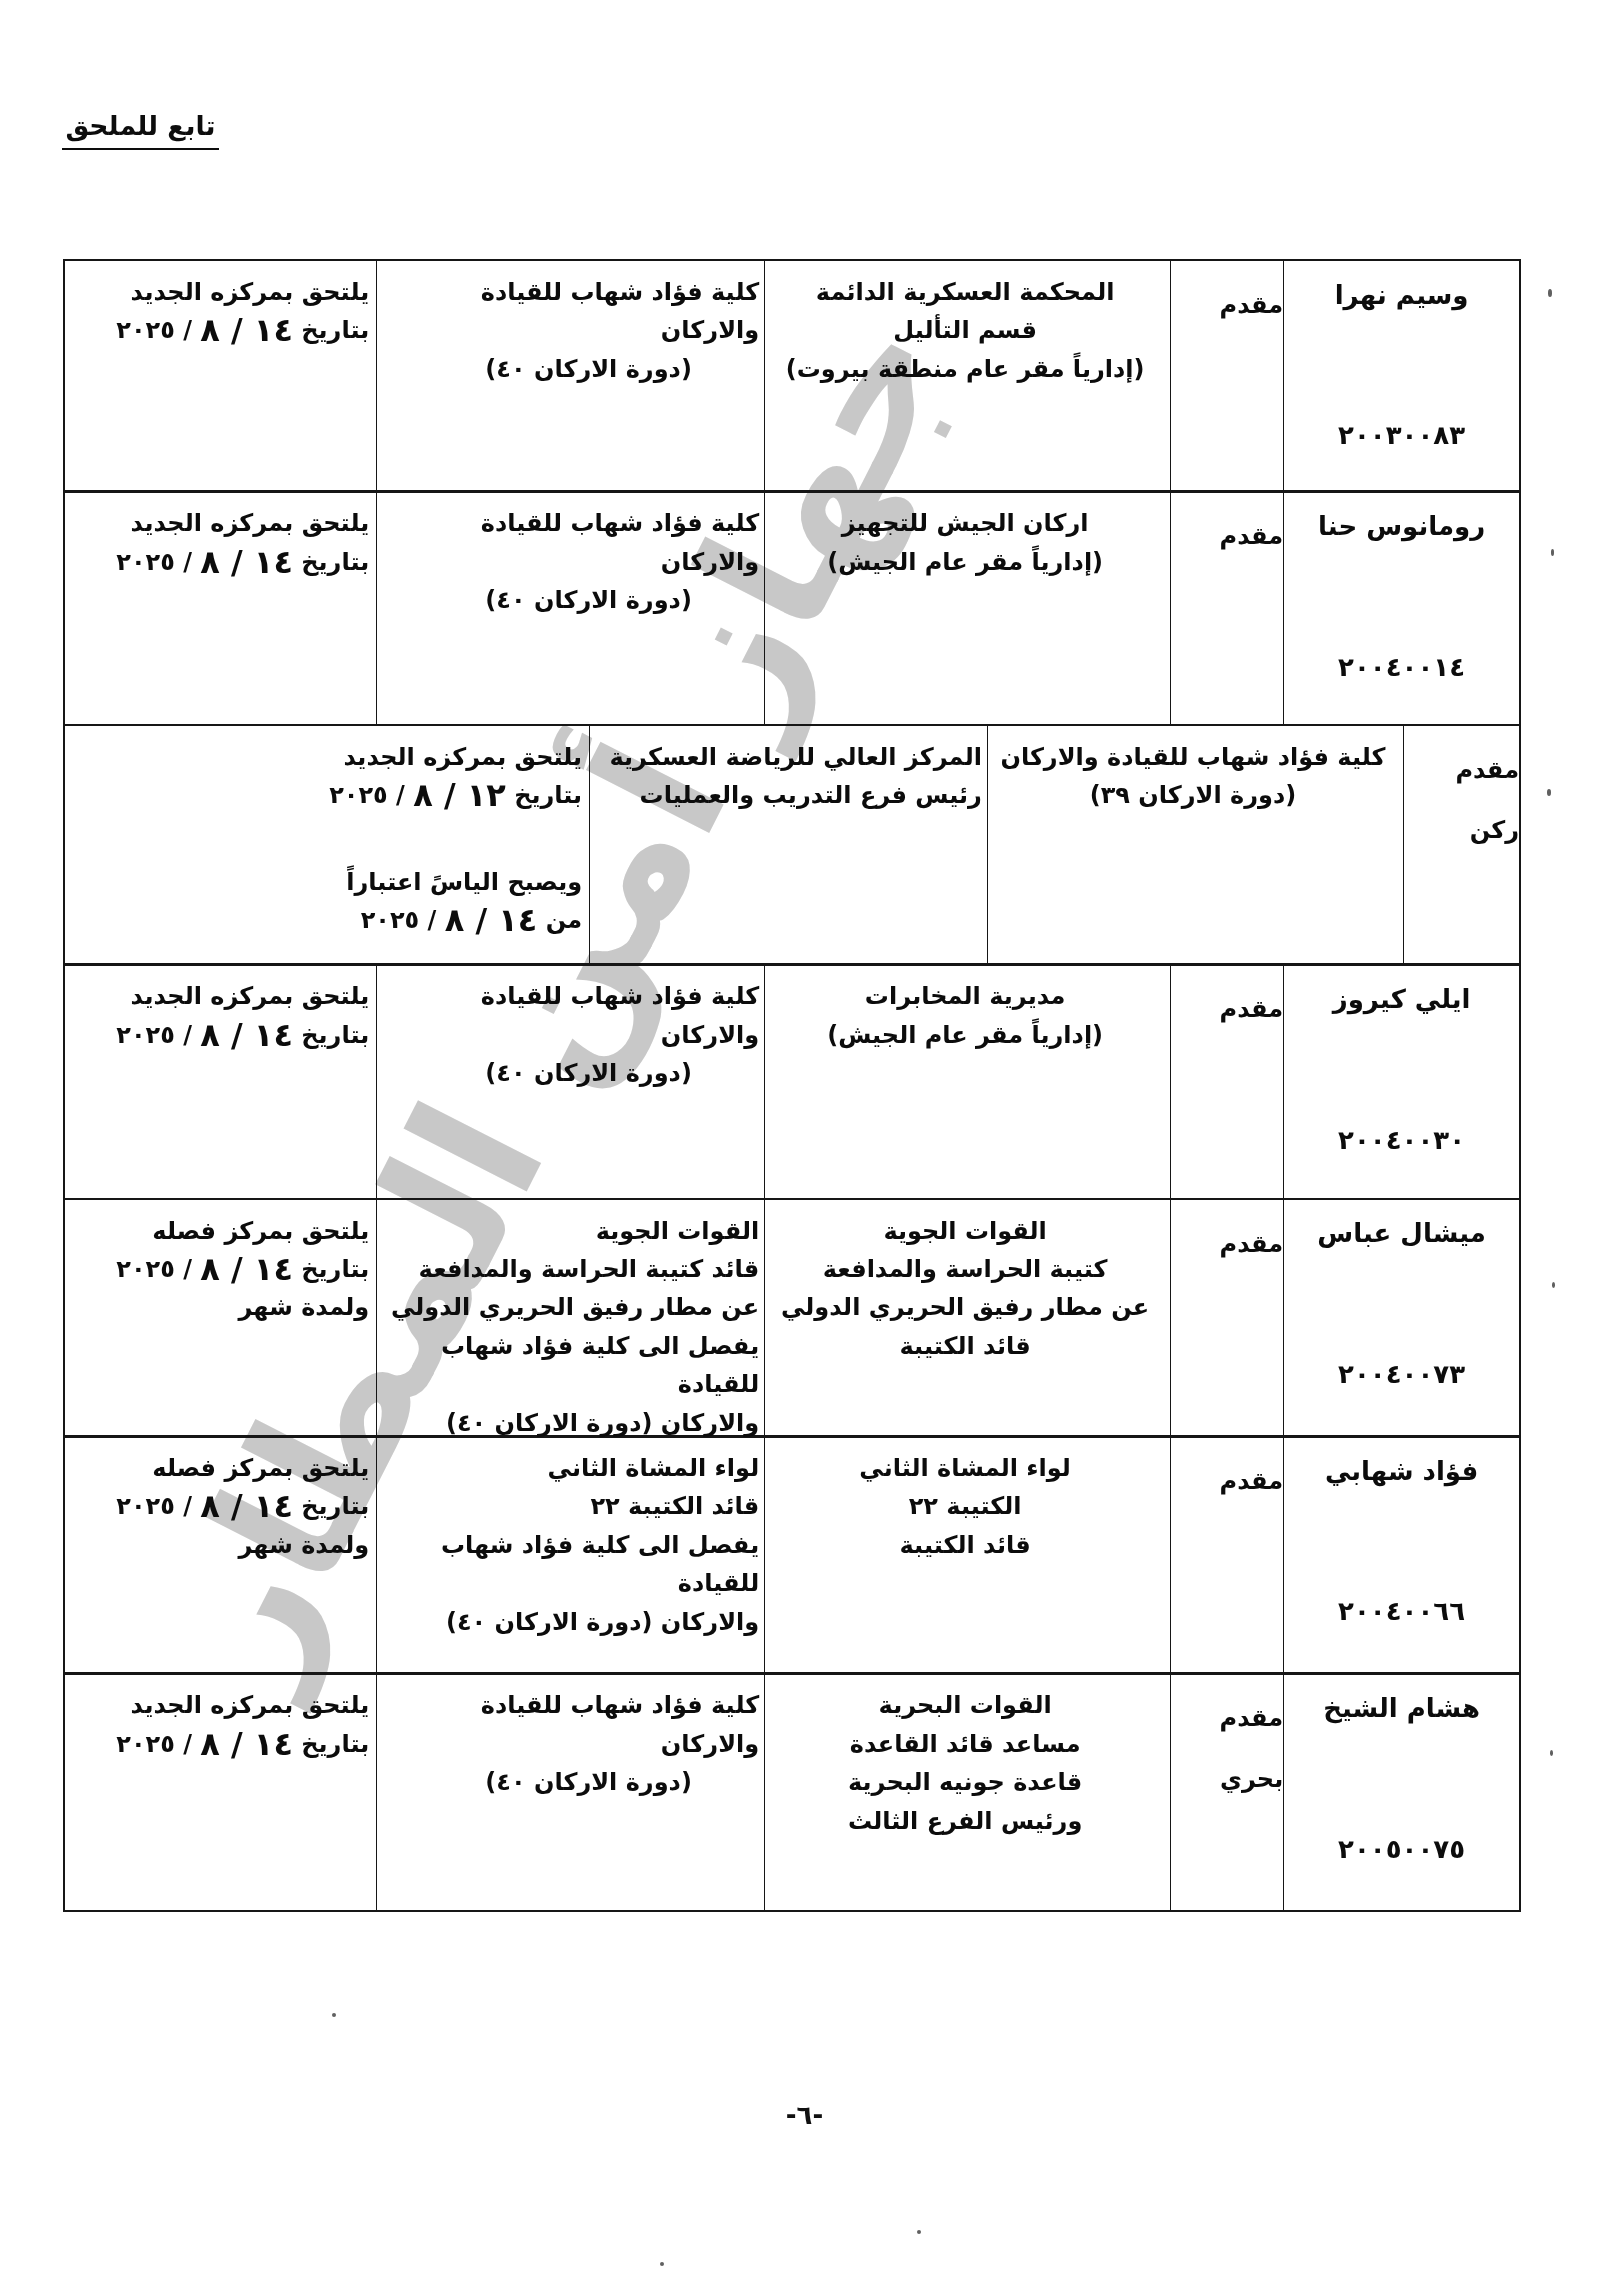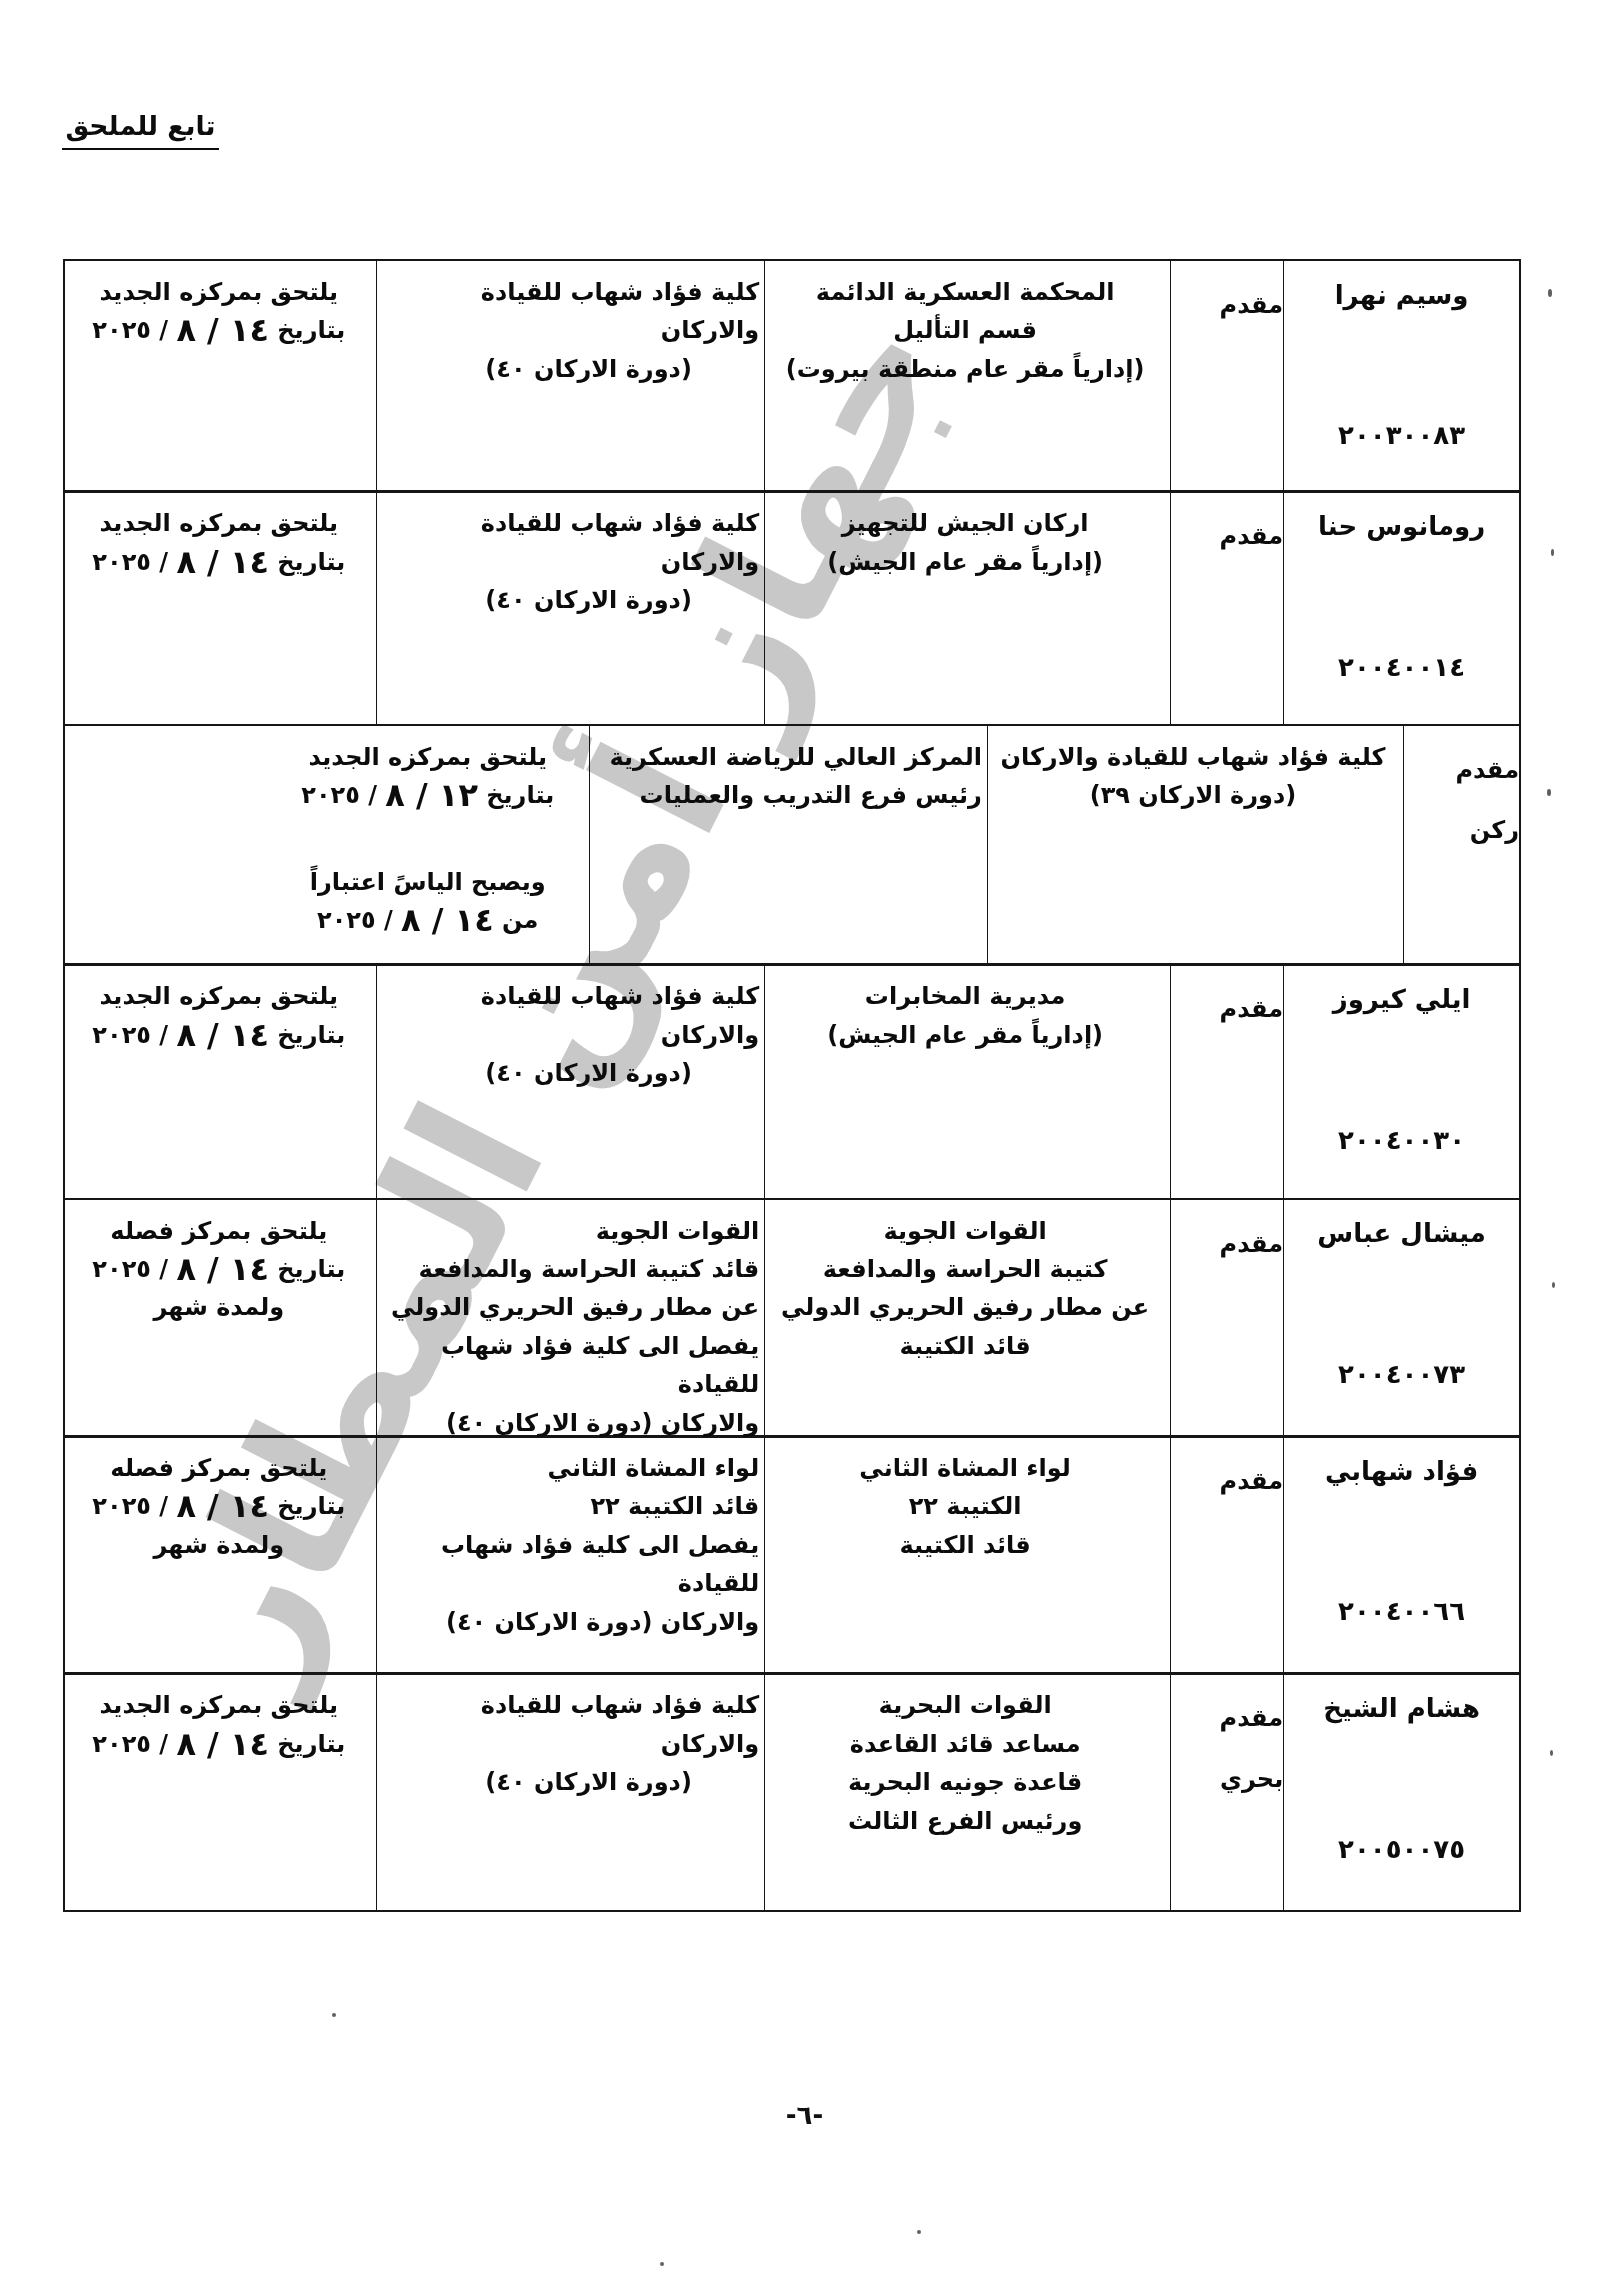--- a/index.html
+++ b/index.html
@@ -26,21 +26,21 @@
   .trow + .trow{margin-top:-2.6px}
   .cell{
     box-sizing:border-box;font-weight:bold;color:#0c0c0c;
     font-size:24px;line-height:1.6;
   }
   .cell:not(:last-child){border-left:1.7px solid #161616}
   .c-name{width:242px;text-align:center;padding-top:13.7px}
   .c-rank{width:116px;text-align:right;padding-top:25px}
   .c-pos {width:416px;text-align:center;padding:12px 12px 0 6.9px}
   .c-asg {width:398px;text-align:right;padding:12px 5.1px 0 6.9px}
-  .c-date{width:319px;text-align:center;padding:12px 6.9px 0 3.4px}
+  .c-date{width:319px;text-align:right;padding:12px 6.9px 0 3.4px}
 
   .officer-name{font-size:26px}
   .officer-number{margin-top:99px;font-size:26px;letter-spacing:1.7px}
   .rank-line{margin-bottom:22px}
   .asg-line.cent{text-align:center;padding-left:34px}
   .date-line{white-space:nowrap}
   .hw{font-size:32px;font-weight:bold;line-height:1;vertical-align:-2.6px}
   .spacer{height:48px}
 
   .page-number{

